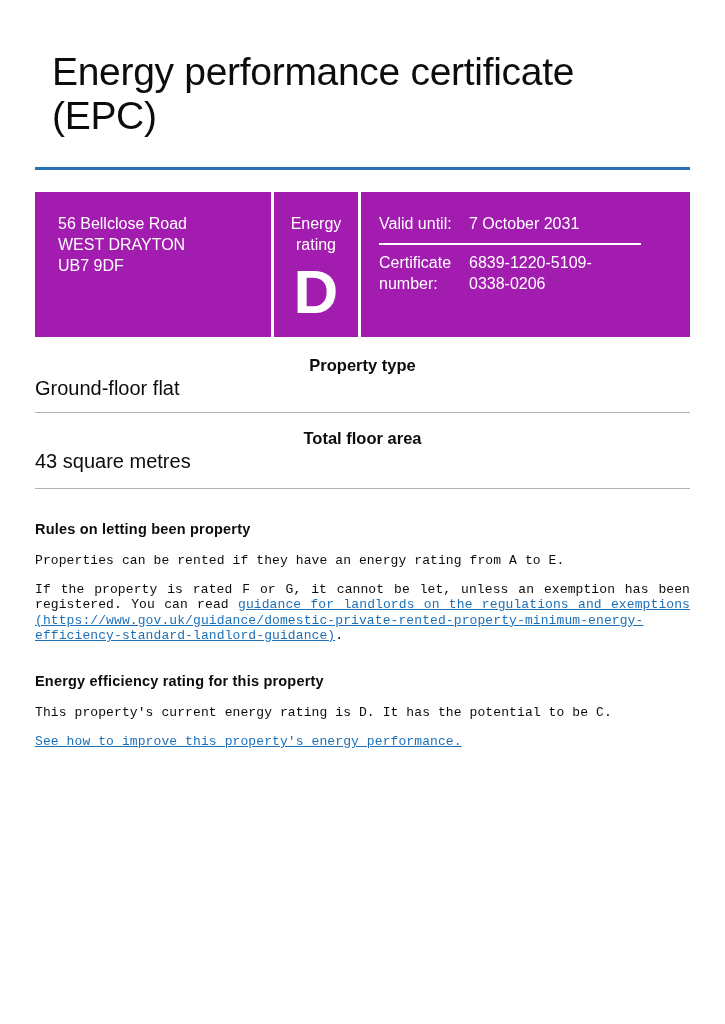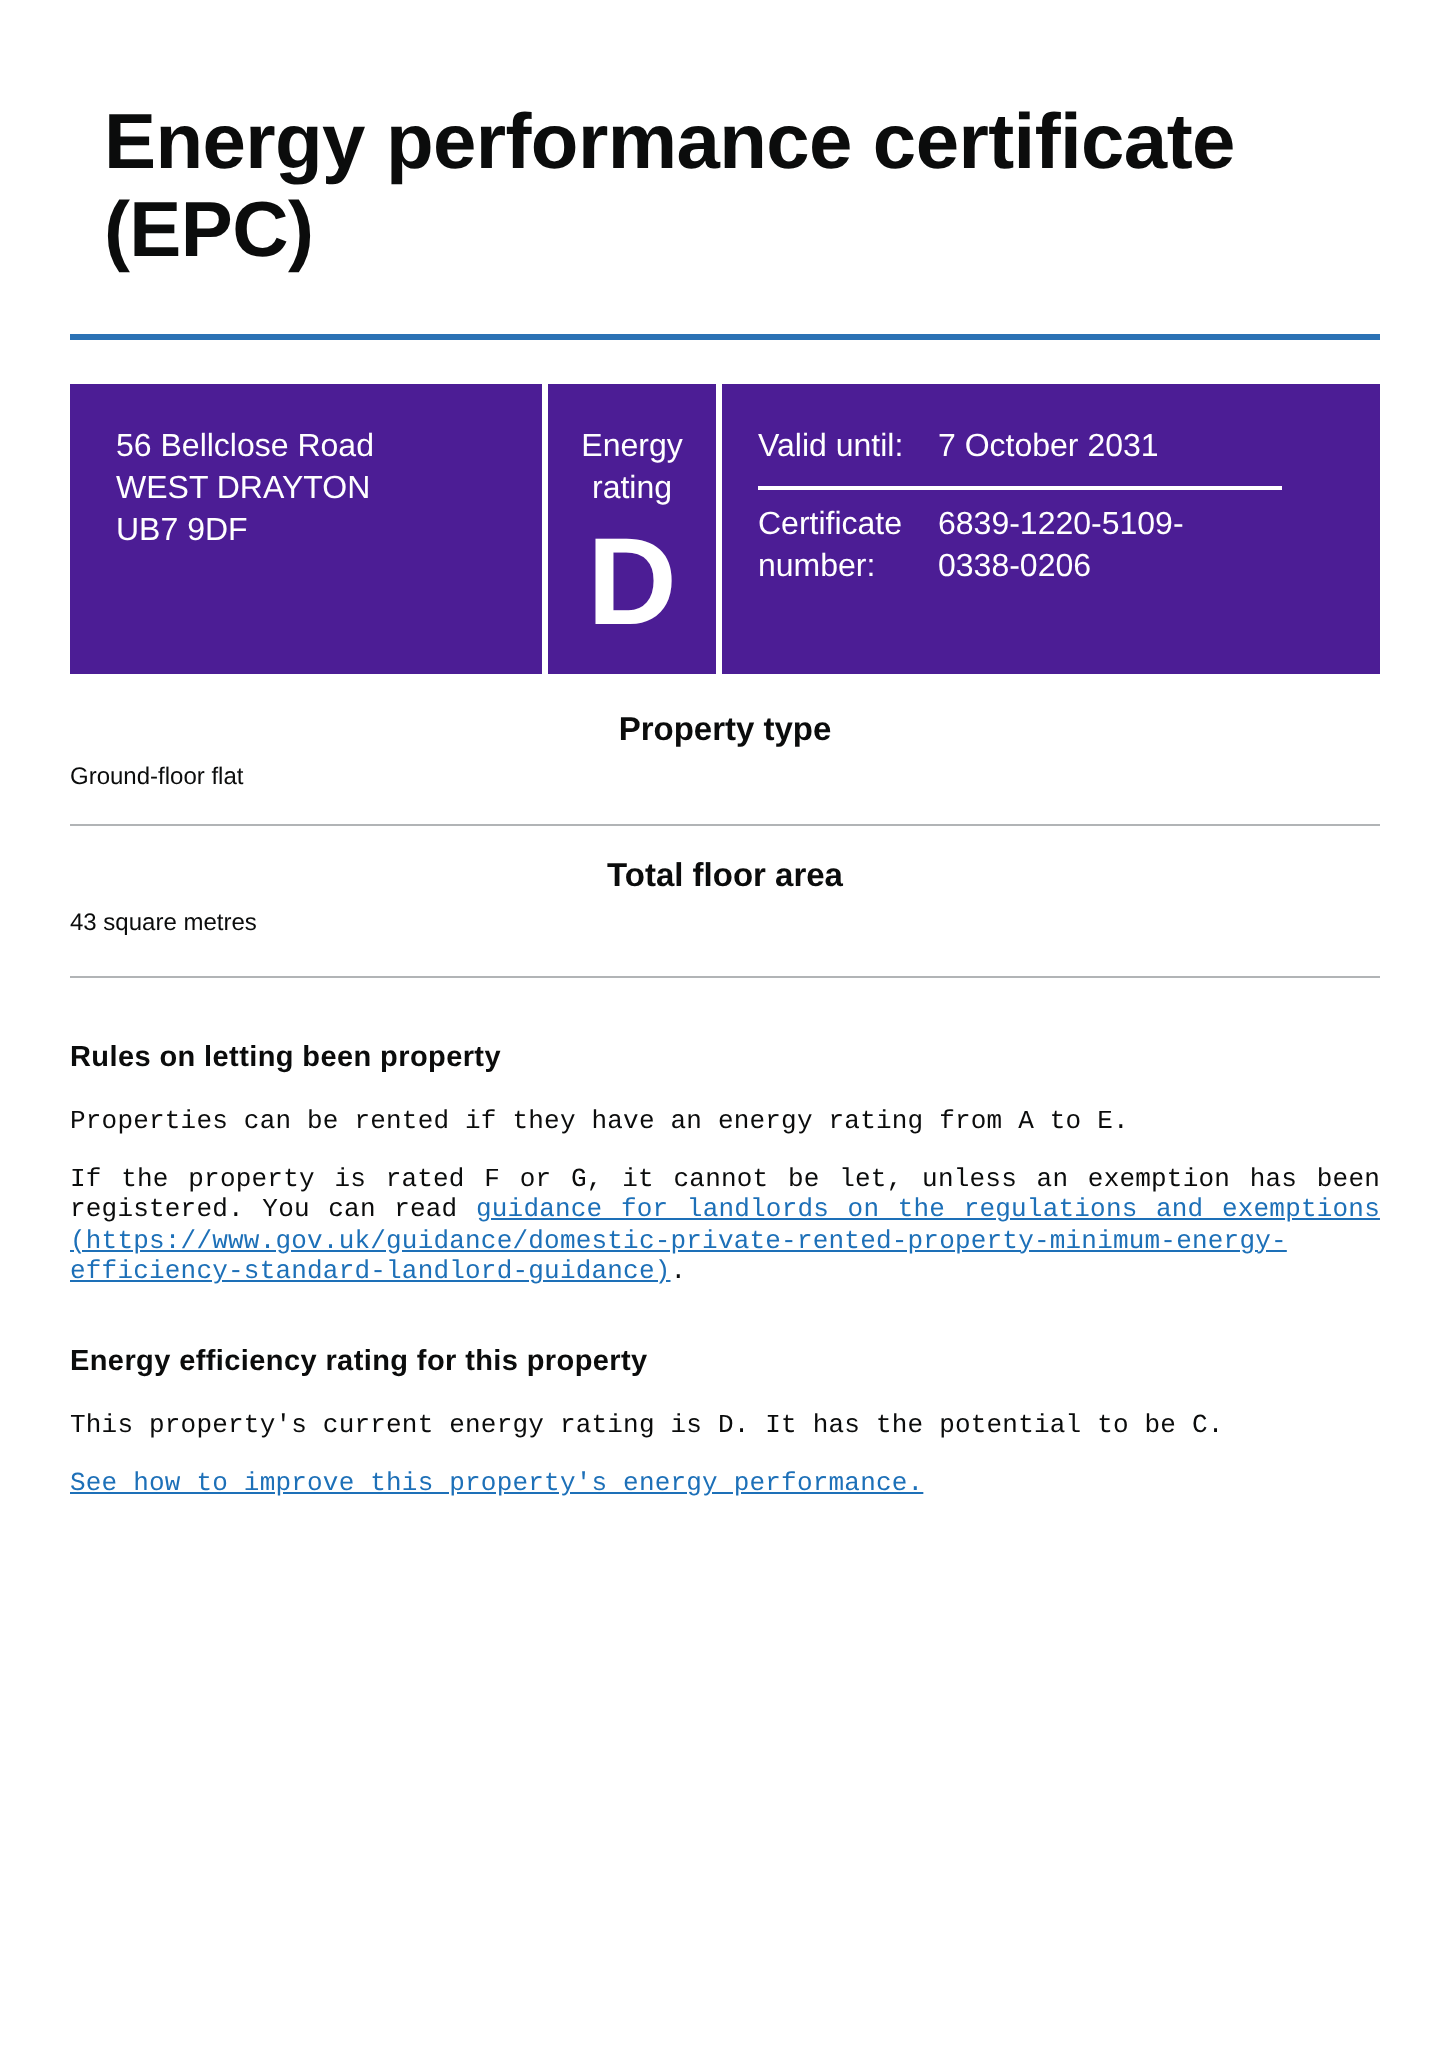--- a/index.html
+++ b/index.html
@@ -6,32 +6,32 @@
   body {
     width:725px; height:1024px;
     background:#ffffff;
     font-family:"Liberation Sans", sans-serif;
     color:#0b0c0c;
     overflow:hidden;
   }
   .page-title {
     margin:50px 35px 0 52px;
     font-size:39px; line-height:44px;
-    font-weight:bold; letter-spacing:-0.3px;
+    font-weight:normal; letter-spacing:-0.3px;
   }
   .blue-rule {
     height:3px; background:#2b72b5;
     margin:29px 35px 0 35px;
   }
   .banner {
     display:flex; gap:3px;
     margin:22px 35px 0 35px;
     height:145px;
   }
-  .cell { background:#4c1d95; color:#ffffff; box-sizing:border-box; }
+  .cell { background:#a21caf; color:#ffffff; box-sizing:border-box; }
   .cell-address {
     width:236px; padding:21px 12px 0 23px;
     font-size:16px; line-height:21px;
   }
   .cell-rating {
     width:84px; text-align:center; padding-top:21px;
     font-size:16px; line-height:21px;
   }
   .rating-letter {
     font-size:62px; line-height:62px; font-weight:bold; margin-top:6px;
@@ -40,21 +40,21 @@
     flex:1; padding:21px 24px 0 18px;
     font-size:16px; line-height:21px;
   }
   .vrow { display:flex; }
   .vlabel { width:90px; flex-shrink:0; }
   .vvalue { font-weight:normal; }
   .white-rule { border:0; border-top:2px solid #ffffff; width:262px; margin:9px 0 7px 0; }
   .content { margin:0 35px; }
   .kv-heading { font-size:16.5px; line-height:21px; font-weight:bold; margin:18px 0 0 0;text-align:center; }
   .kv-heading.second { margin-top:15px; }
-  .kv-value { font-size:12px; line-height:21px; margin:2px 0 0 0; }
+  .kv-value { font-size:20px; line-height:21px; margin:2px 0 0 0; }
   hr.grey { border:0; border-top:1px solid #b1b4b6; margin:13px 0 0 0; }
   hr.grey.second { margin-top:16px; }
   .h2 { font-size:14.5px; line-height:19px; font-weight:bold; letter-spacing:0.2px; margin:31px 0 0 0; }
   .h2.second { margin-top:28px; }
   .para { font-size:13px; line-height:15.5px; margin:14px 0 0 0; letter-spacing:0.1px;font-family:Liberation Mono, monospace; }
   .para.justify { text-align:justify; margin-top:13px; }
   a.link { color:#1d70b8; text-decoration:underline; }
 </style>
 </head>
 <body>

